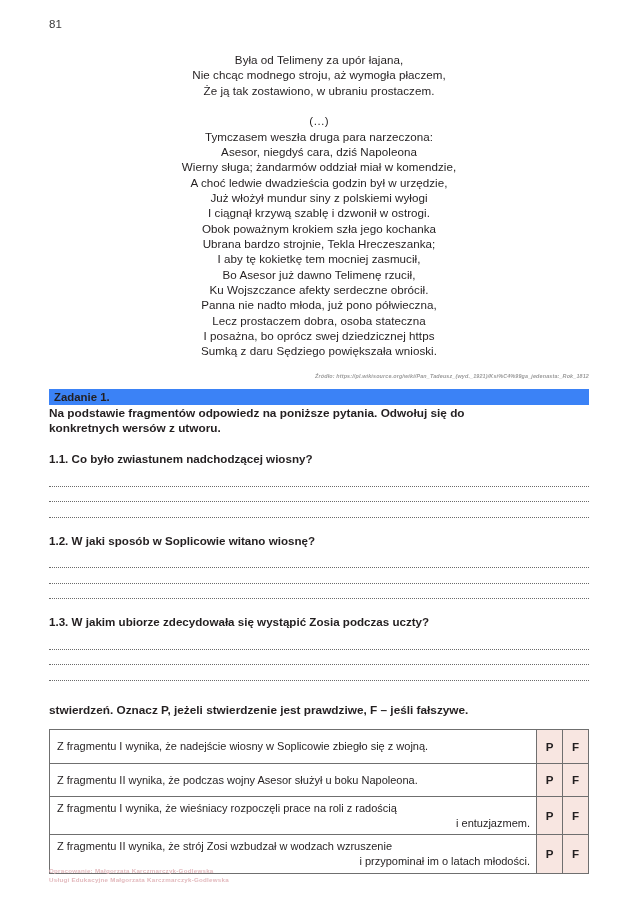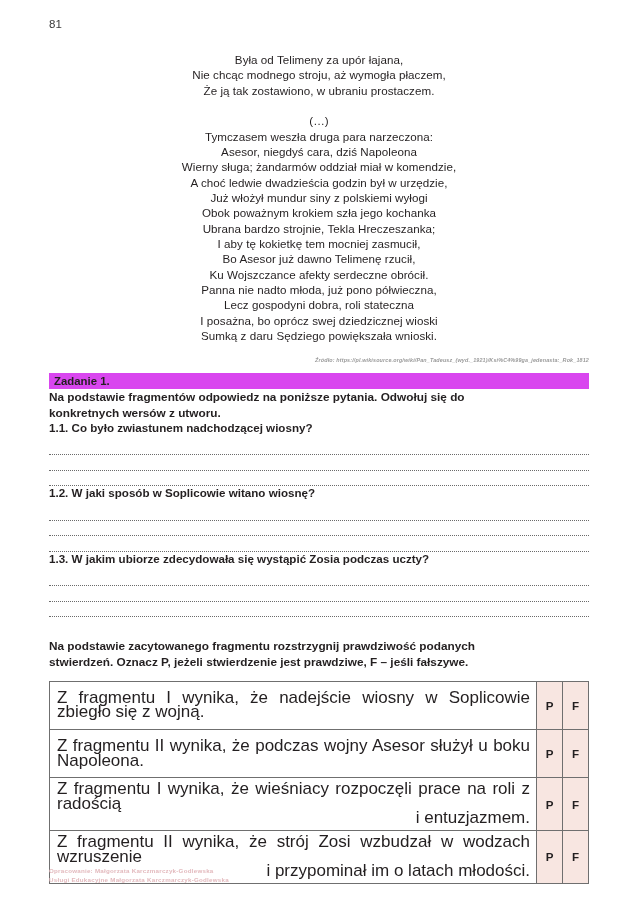--- a/index.html
+++ b/index.html
@@ -63,21 +63,21 @@
     color: #9a9a9a;
     letter-spacing: 0.15px;
     word-break: break-all;
   }
 
   
   .task {
     margin-top: 10px;
   }
   .task-bar {
-    background: #d946ef;
+    background: #3b82f6;
     height: 16px;
     line-height: 16px;
     padding-left: 5px;
     box-sizing: border-box;
     font-size: 11.4px;
     font-weight: bold;
     color: #231f20;
     width: 540px;
   }
   .task-desc {
@@ -88,20 +88,21 @@
     text-align: justify;
     text-justify: inter-word;
     color: #231f20;
   }
   .task-desc > span {
     display: block;
   }
 
   
   .question {
+    margin-top: 16px;
   }
   .question-text {
     font-size: 11.6px;
     font-weight: bold;
     color: #231f20;
     margin-bottom: 6px;
   }
   .answer-lines {
     margin-top: 2px;
   }
@@ -116,21 +117,21 @@
     margin-top: 11px;
     border-collapse: collapse;
     width: 540px;
     table-layout: fixed;
   }
   .tf-table td {
     border: 1px solid #6f6f6f;
     vertical-align: middle;
   }
   .tf-stmt {
-    font-size: 17px;
+    font-size: 11px;
     line-height: 14.6px;
     padding: 4px 6px 4px 7px;
     text-align: justify;
     text-justify: inter-word;
     color: #231f20;
     margin-left: 32px;
   }
   .tf-stmt .last-ln {
     text-align: right;
   }
@@ -174,28 +175,29 @@
       <div class="poem-line">Była od Telimeny za upór łajana,</div>
       <div class="poem-line">Nie chcąc modnego stroju, aż wymogła płaczem,</div>
       <div class="poem-line">Że ją tak zostawiono, w ubraniu prostaczem.</div>
       <div class="poem-gap"></div>
       <div class="poem-line">(…)</div>
       <div class="poem-line">Tymczasem weszła druga para narzeczona:</div>
       <div class="poem-line">Asesor, niegdyś cara, dziś Napoleona</div>
       <div class="poem-line">Wierny sługa; żandarmów oddział miał w komendzie,</div>
       <div class="poem-line">A choć ledwie dwadzieścia godzin był w urzędzie,</div>
       <div class="poem-line">Już włożył mundur siny z polskiemi wyłogi</div>
+      <div class="poem-line">I ciągnął krzywą szablę i dzwonił w ostrogi.</div>
       <div class="poem-line">Obok poważnym krokiem szła jego kochanka</div>
       <div class="poem-line">Ubrana bardzo strojnie, Tekla Hreczeszanka;</div>
       <div class="poem-line">I aby tę kokietkę tem mocniej zasmucił,</div>
       <div class="poem-line">Bo Asesor już dawno Telimenę rzucił,</div>
       <div class="poem-line">Ku Wojszczance afekty serdeczne obrócił.</div>
       <div class="poem-line">Panna nie nadto młoda, już pono półwieczna,</div>
-      <div class="poem-line">Lecz gospodyni dobra, roli stateczna</div>
-      <div class="poem-line">I posażna, bo oprócz swej dziedzicznej wioski</div>
+      <div class="poem-line">Lecz prostaczem dobra, osoba stateczna</div>
+      <div class="poem-line">I posażna, bo oprócz swej dziedzicznej https</div>
       <div class="poem-line">Sumką z daru Sędziego powiększała wnioski.</div>
     </div>
 
     <div class="source">Źródło: https://pl.wikisource.org/wiki/Pan_Tadeusz_(wyd._1921)/Ksi%C4%99ga_jedenasta:_Rok_1812</div>
 
     <div class="task">
       <div class="task-bar">Zadanie 1.</div>
       <div class="task-desc">
         <span>Na podstawie fragmentów odpowiedz na poniższe pytania. Odwołuj się do</span>
         <span>konkretnych wersów z utworu.</span>
@@ -224,21 +226,20 @@
         <div class="answer-lines">
           <div class="dotline"></div>
           <div class="dotline"></div>
           <div class="dotline"></div>
         </div>
       </div>
     </div>
 
     <div class="task" style="margin-top:22px;">
       <div class="task-desc">
-        <span>Na podstawie zacytowanego fragmentu rozstrzygnij prawdziwość podanych</span>
         <span>stwierdzeń. Oznacz P, jeżeli stwierdzenie jest prawdziwe, F – jeśli fałszywe.</span>
       </div>
 
       <table class="tf-table">
         <tbody>
           <tr class="row-short">
             <td class="tf-stmt">
               <span>Z fragmentu I wynika, że nadejście wiosny w Soplicowie zbiegło się z wojną.</span>
             </td>
             <td class="tf-opt">P</td>

